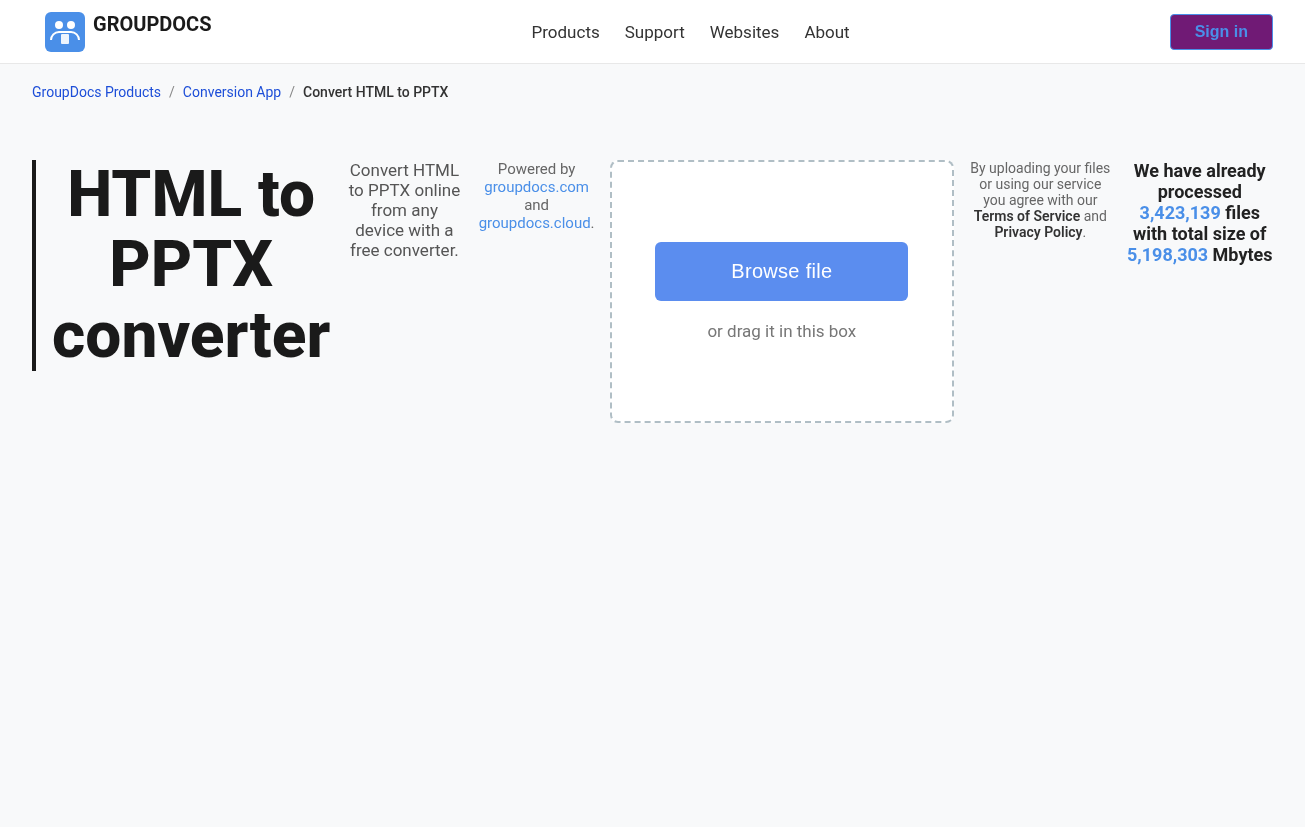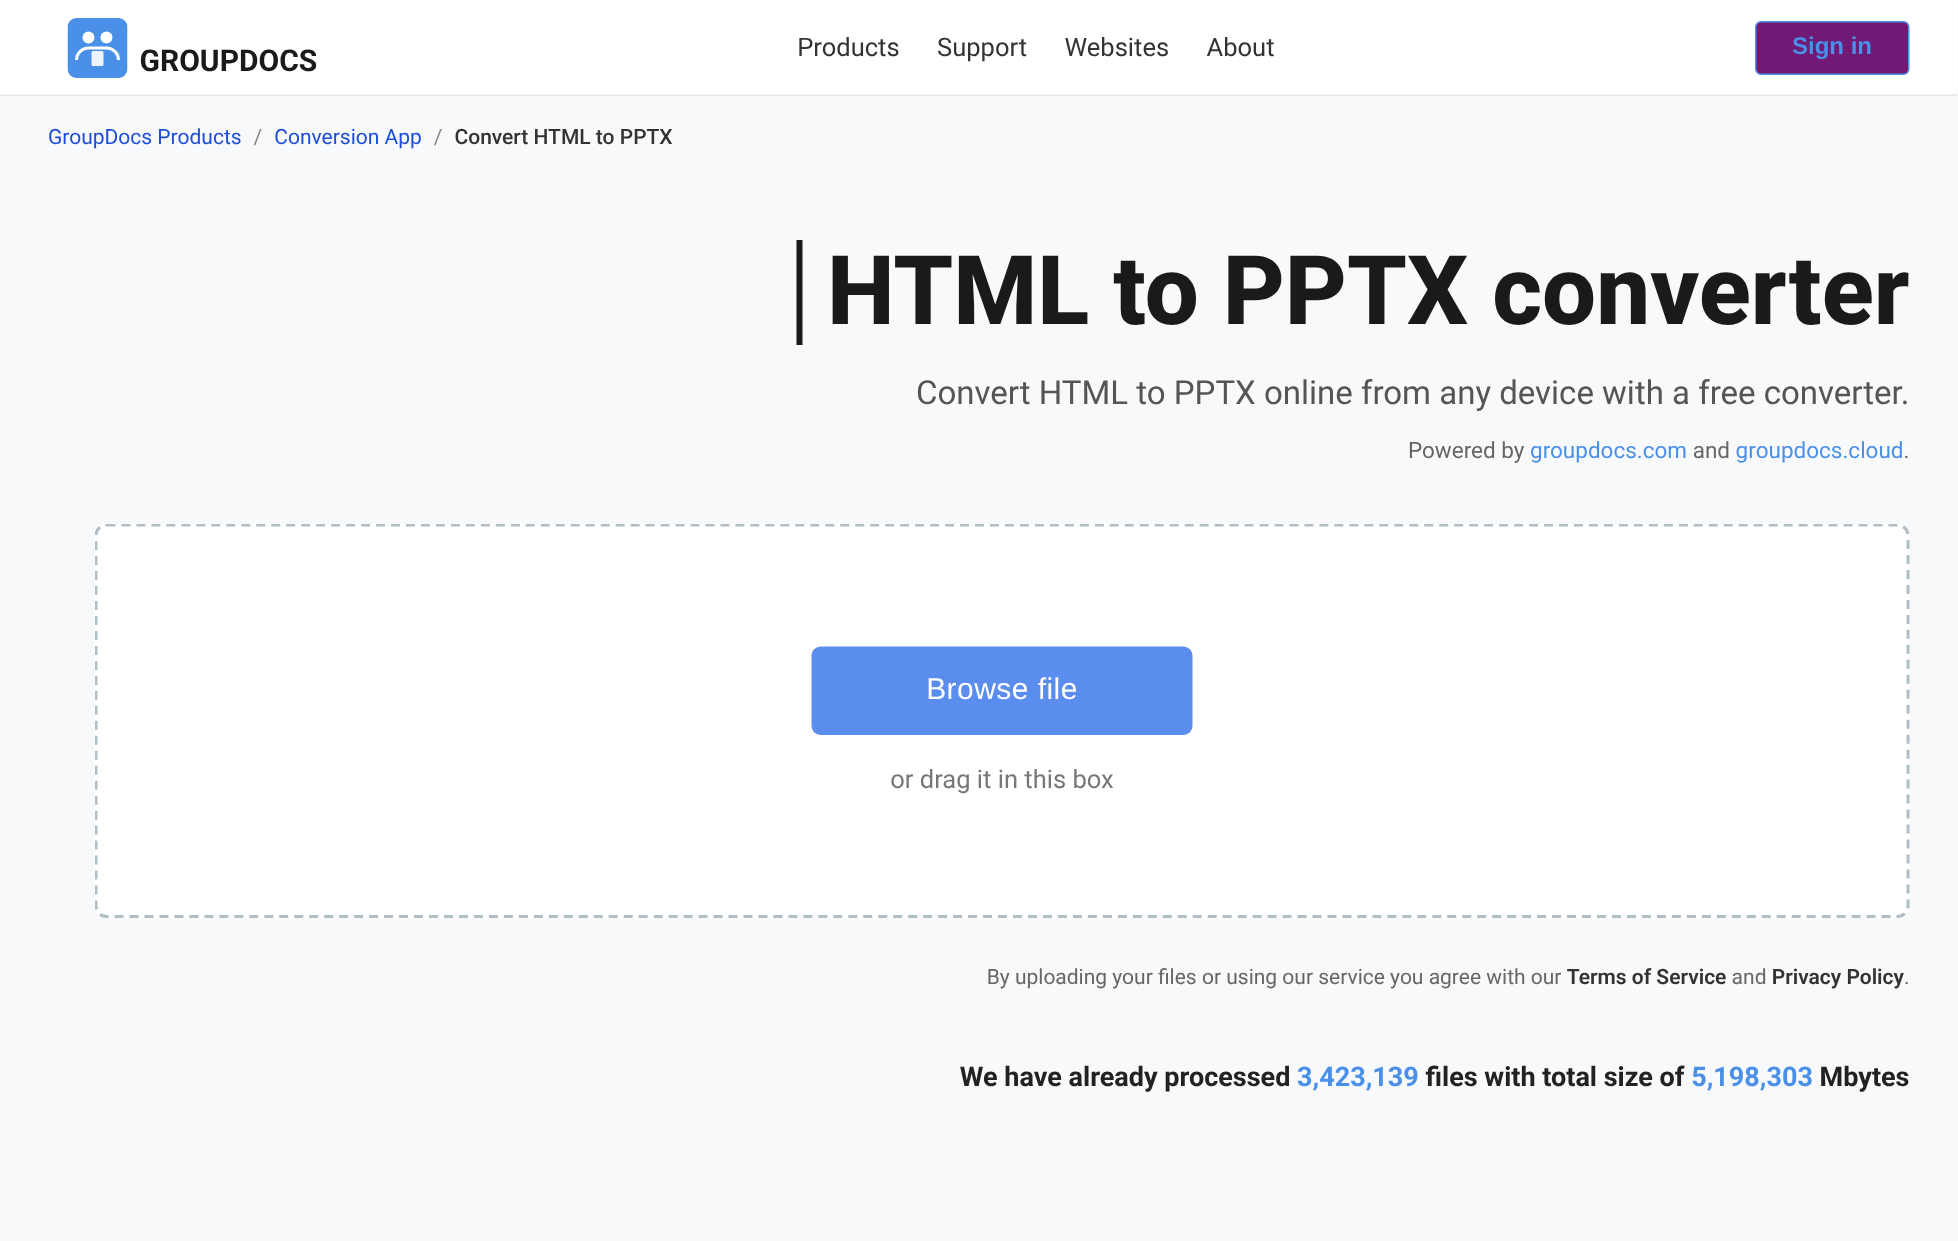--- a/index.html
+++ b/index.html
@@ -22,21 +22,21 @@
       border-bottom: 1px solid #e8e8e8;
       height: 64px;
       display: flex;
       align-items: center;
       padding: 0 32px;
       justify-content: space-between;
     }
 
     .header-left {
       display: flex;
-      align-items: flex-end;
+      align-items: flex-start;
       gap: 8px;
       padding-left: 13px;
     }
 
     .logo-icon {
       width: 40px;
       height: 40px;
     }
 
     .logo-text {
@@ -91,38 +91,39 @@
     }
 
     .breadcrumb-current {
       color: #333;
       font-weight: 500;
     }
 
     
     main {
       display: flex;
-      flex-direction: column;
-      align-items: flex-end;
+      flex-direction: row;
+      align-items: flex-start;
       padding: 40px 32px 60px;
+      gap: 15px;
     }
 
     .page-title {
       font-size: 64px;
       font-weight: 800;
       color: #1a1a1a;
       text-align: center;
       margin-bottom: 20px;
       border-left: 4px solid #1a1a1a;
       padding-left: 16px;
       line-height: 1.1;
     }
 
     .page-subtitle {
-      font-size: 22px;
+      font-size: 17px;
       color: #555;
       text-align: center;
       margin-bottom: 16px;
     }
 
     .powered-by {
       font-size: 15px;
       color: #666;
       text-align: center;
       margin-bottom: 40px;

